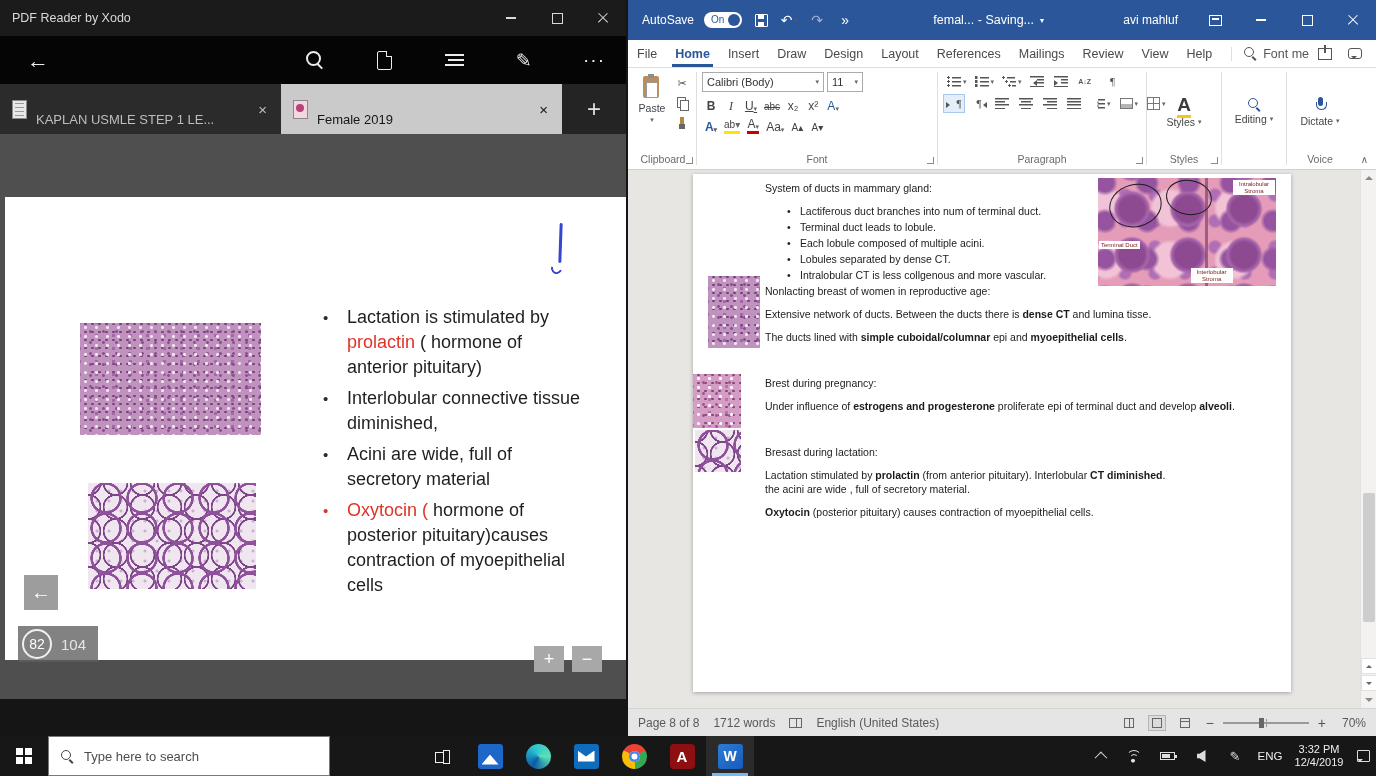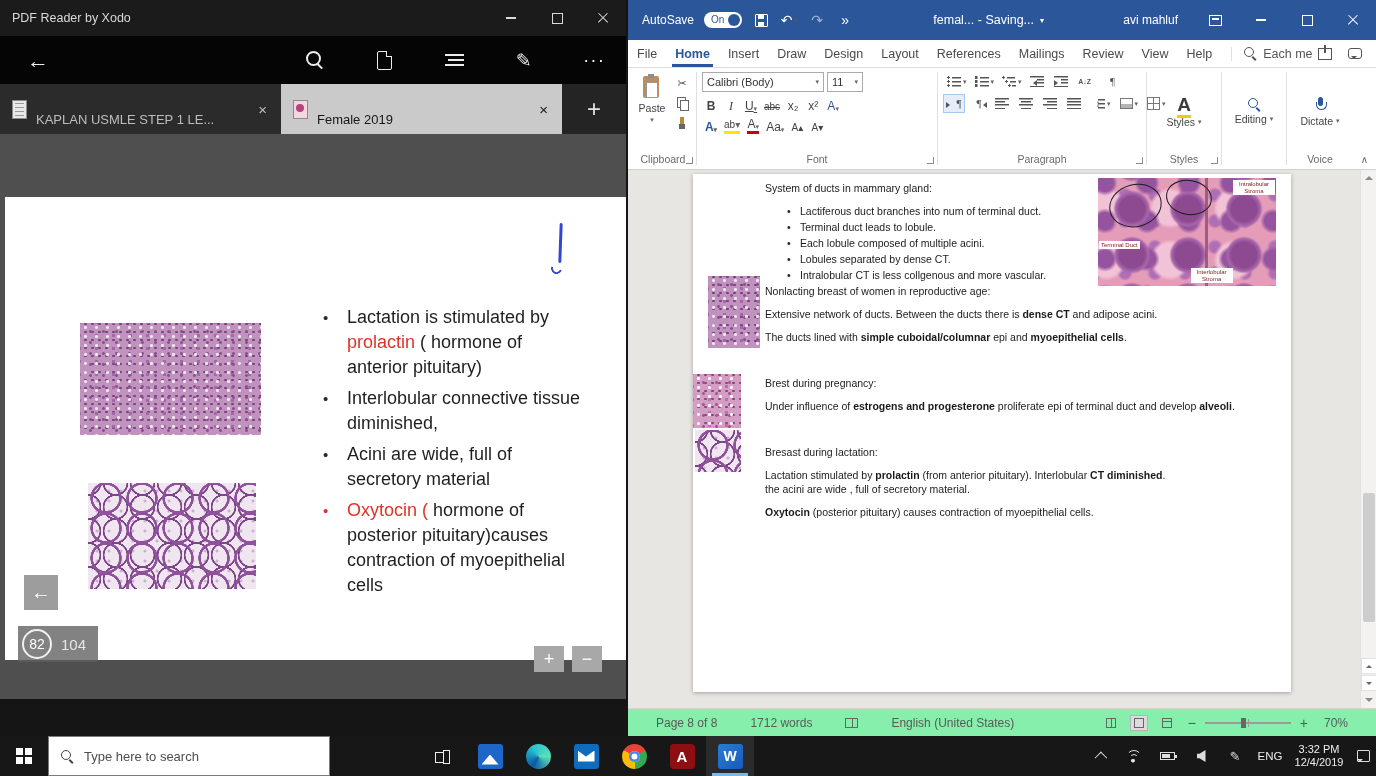--- a/index.html
+++ b/index.html
@@ -319,23 +319,23 @@
   .sb-up{top:0;}.sb-up::before{border-bottom-color:#8a8a8a;margin-top:-4px;}
   .sb-down{bottom:0;}.sb-down::before{border-top-color:#8a8a8a;margin-bottom:-4px;}
   .sb-thumb{position:absolute;left:2px;width:12px;top:60%;height:24%;background:#cdcdcd;border-radius:2px;}
   .sb-page{position:absolute;left:0;width:16px;height:16px;display:flex;align-items:center;
            justify-content:center;background:#fff;border:1px solid #e3e1df;}
   .sb-prev{bottom:34px;}.sb-next{bottom:17px;}
   .sb-page::before{content:"";border:3.5px solid transparent;}
   .sb-prev::before{border-bottom-color:#666;margin-top:-3px;}
   .sb-next::before{border-top-color:#666;margin-bottom:-3px;}
 
-  .w-status{position:absolute;left:0;top:708px;right:0;height:28px;background:#86efac;
+  .w-status{position:absolute;left:0;top:708px;right:0;height:28px;background:#e5e5e5;
             border-top:1px solid #d6d4d2;display:flex;align-items:center;font-size:12px;
-            color:#5a5a5a;padding:0 28px;gap:33px;}
+            color:#5a5a5a;padding:0 10px;gap:14px;}
   .i-book{width:13px;height:10px;border:1.2px solid #666;position:relative;display:inline-block;}
   .i-book::after{content:"";position:absolute;left:50%;top:0;bottom:0;width:1.2px;background:#666;}
   .status-right{margin-left:auto;display:flex;align-items:center;gap:10px;}
   .vicon{width:18px;height:16px;position:relative;display:inline-block;border:1px solid transparent;}
   .vicon::before{content:"";position:absolute;inset:2px 3px;border:1.2px solid #666;}
   .vicon.vi-read::after{content:"";position:absolute;left:50%;top:2px;bottom:2px;width:1.2px;background:#666;}
   .vicon.active{background:#dcdcdc;border-color:#b5b5b5;}
   .vicon.vi-web::after{content:"";position:absolute;left:3px;right:3px;top:5px;height:1.2px;background:#666;}
   .zoom-wrap{display:flex;align-items:center;gap:7px;}
   .zbtn{background:none;border:none;font-size:14px;color:#555;padding:0 2px;line-height:1;}
@@ -544,21 +544,21 @@
           <div class="rtab">Design</div>
           <div class="rtab">Layout</div>
           <div class="rtab">References</div>
           <div class="rtab">Mailings</div>
           <div class="rtab">Review</div>
           <div class="rtab">View</div>
           <div class="rtab">Help</div>
         </div>
       <div class="tellme">
         <span class="i-mag"></span>
-        <span>Each me</span>
+        <span>Font me</span>
       </div>
       <div class="w-tabs-right">
         <span class="i-share"></span>
         <span class="i-comment"></span>
       </div>
     </div>
 
     <div class="w-ribbon">
       <div class="rgroup g-clipboard">
         <div class="rgroup-rows">
@@ -773,21 +773,21 @@
     <div class="w-docarea">
       <div class="wpage">
         <div class="doc-text">
             <div class="doc-p"><span>System of ducts in mammary gland:</span></div>
             <div class="doc-bullet"><span class="dmark">•</span><span>Lactiferous duct branches into num of terminal duct.</span></div>
             <div class="doc-bullet"><span class="dmark">•</span><span>Terminal duct leads to lobule.</span></div>
             <div class="doc-bullet"><span class="dmark">•</span><span>Each lobule composed of multiple acini.</span></div>
             <div class="doc-bullet"><span class="dmark">•</span><span>Lobules separated by dense CT.</span></div>
             <div class="doc-bullet"><span class="dmark">•</span><span>Intralobular CT is less collgenous and more vascular.</span></div>
             <div class="doc-p"><span>Nonlacting breast of women in reproductive age:</span></div>
-            <div class="doc-p"><span>Extensive network of ducts. Between the ducts there is </span><span class="bold">dense CT</span><span> and adipose acini.</span></div>
+            <div class="doc-p"><span>Extensive network of ducts. Between the ducts there is </span><span class="bold">dense CT</span><span> and lumina tisse.</span></div>
             <div class="doc-p"><span>The ducts lined with </span><span class="bold">simple cuboidal/columnar</span><span> epi and </span><span class="bold">myoepithelial cells</span><span>.</span></div>
             <div class="doc-blank"></div>
             <div class="doc-p"><span>Brest during pregnancy:</span></div>
             <div class="doc-p"><span>Under influence of </span><span class="bold">estrogens and progesterone</span><span> proliferate epi of terminal duct and develop </span><span class="bold">alveoli</span><span>.</span></div>
             <div class="doc-blank"></div>
             <div class="doc-p"><span>Bresast during lactation:</span></div>
             <div class="doc-p"><span>Lactation stimulated by </span><span class="bold">prolactin</span><span> (from anterior pituitary). Interlobular </span><span class="bold">CT diminished</span><span>.</span></div>
             <div class="doc-p tight"><span>the acini are wide , full of secretory material.</span></div>
             <div class="doc-p"><span class="bold">Oxytocin</span><span> (posterior pituitary) causes contraction of myoepithelial cells.</span></div>
           </div>

